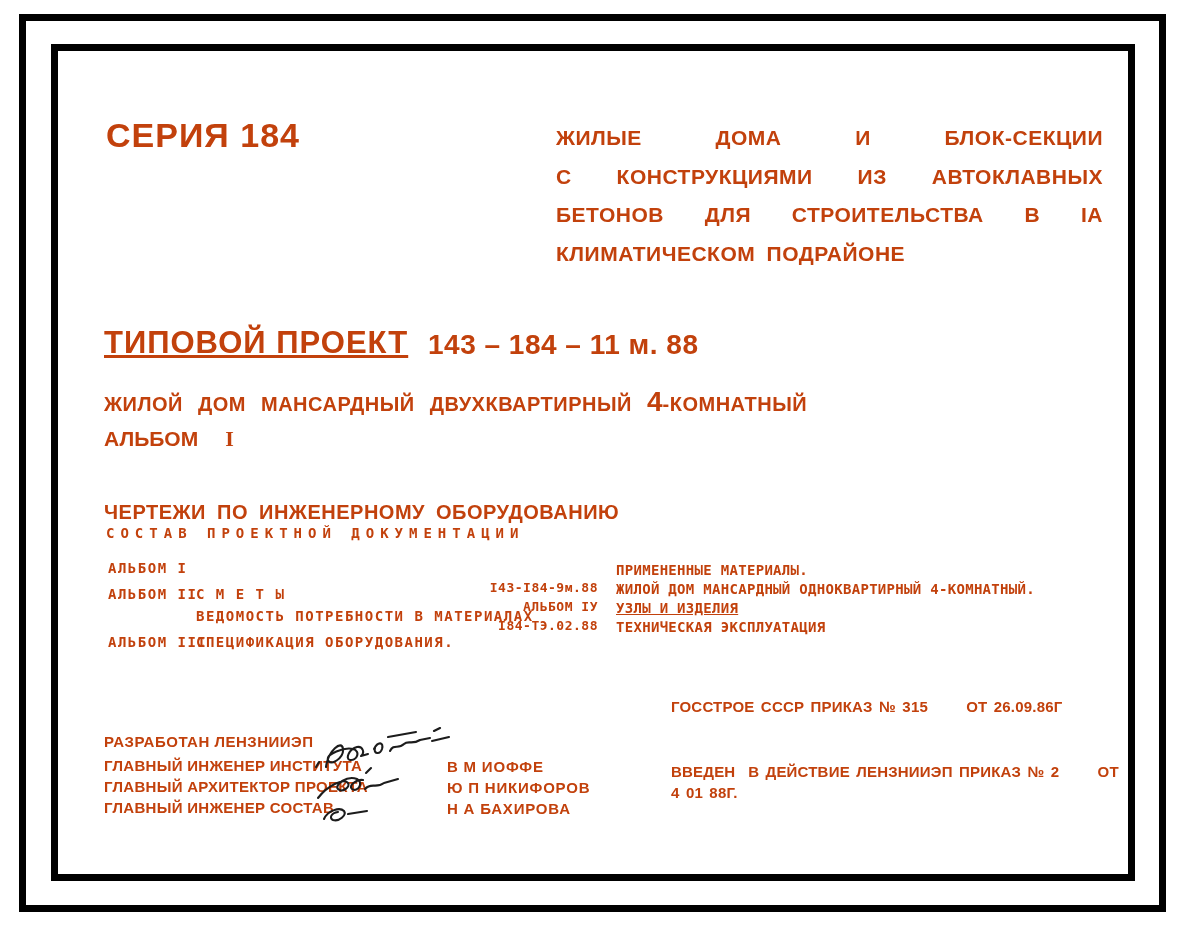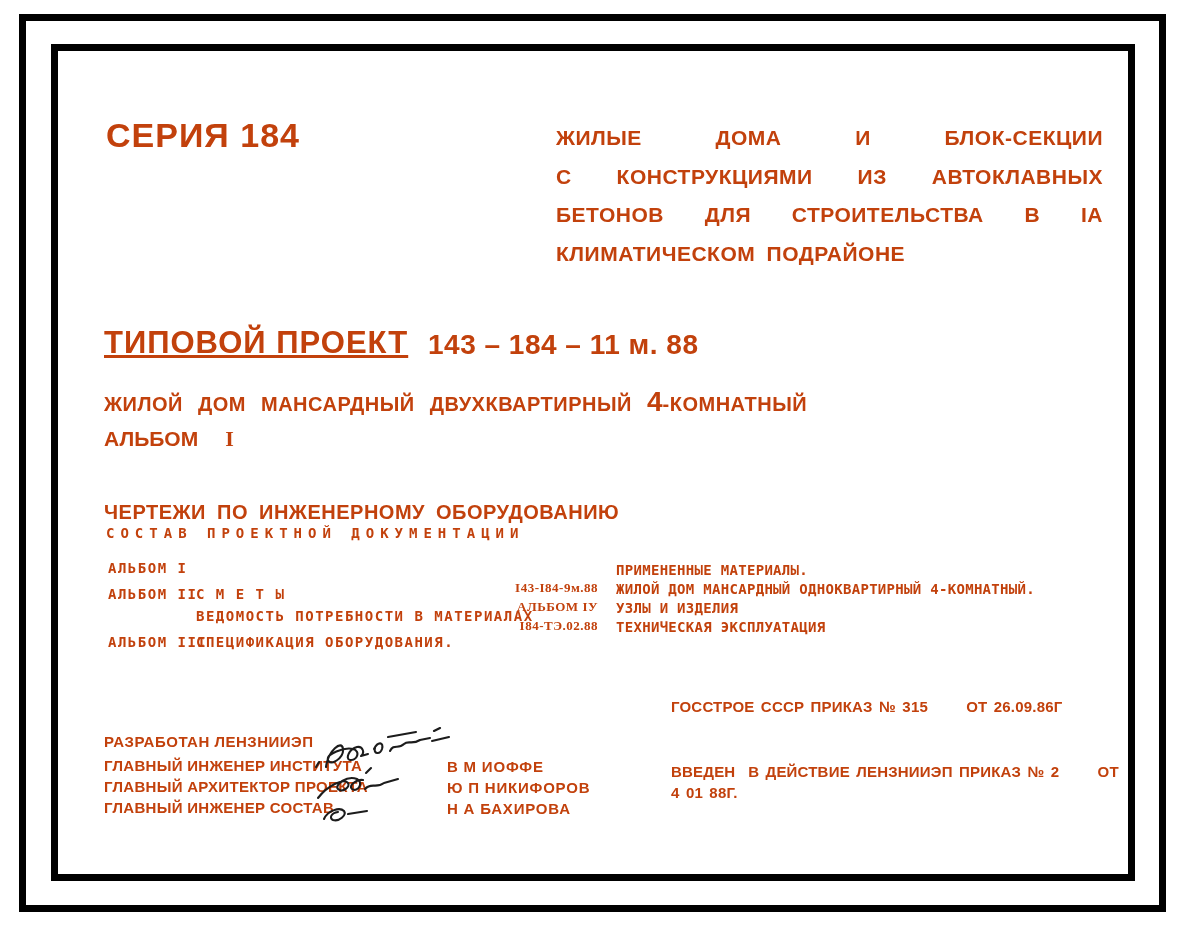--- a/index.html
+++ b/index.html
@@ -71,35 +71,35 @@
   .section-2 { left: 104px; top: 501px; }
 
   .mono { font-family: "DejaVu Sans Mono", monospace; font-weight: bold; white-space: nowrap; }
 
   .comp-heading {
     left: 106px; top: 525px;
     font-size: 14px; letter-spacing: 6px;
   }
 
   .tw-left  { font-size: 14px; letter-spacing: 1.5px; }
-  .tw-code  { font-size: 13px; letter-spacing: 0.5px; text-align: right; width: 140px; font-family: Liberation Serif, serif; }
+  .tw-code  { font-size: 13px; letter-spacing: 0.5px; text-align: right; width: 140px; }
   .tw-right { font-size: 14px; letter-spacing: 0.3px; }
 
   .pos-a1 { left: 108px; top: 560px; }
   .pos-a2 { left: 108px; top: 586px; }
   .pos-a2d1 { left: 196px; top: 586px; }
   .pos-a2d2 { left: 196px; top: 608px; }
   .pos-a3 { left: 108px; top: 634px; }
   .pos-a3d { left: 196px; top: 634px; }
   .pos-c1 { left: 458px; top: 580px; }
   .pos-c2 { left: 458px; top: 599px; }
   .pos-c3 { left: 458px; top: 618px; }
   .pos-r0 { left: 616px; top: 562px; }
   .pos-r1 { left: 616px; top: 581px; }
-  .pos-r2 { left: 616px; top: 600px; }
+  .pos-r2 { left: 616px; top: 600px; text-decoration: underline; }
   .pos-r3 { left: 616px; top: 619px; }
 
   .approval {
     left: 671px; top: 653px; width: 450px;
     font-size: 15px; font-weight: bold;
     line-height: 21.5px; letter-spacing: 0.2px; word-spacing: 2px;
     white-space: pre-wrap;
   }
 
   .developed-by {

